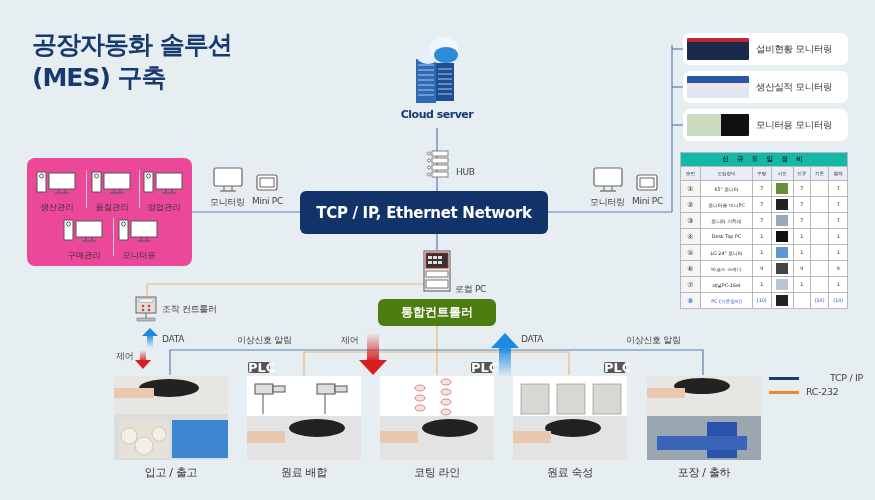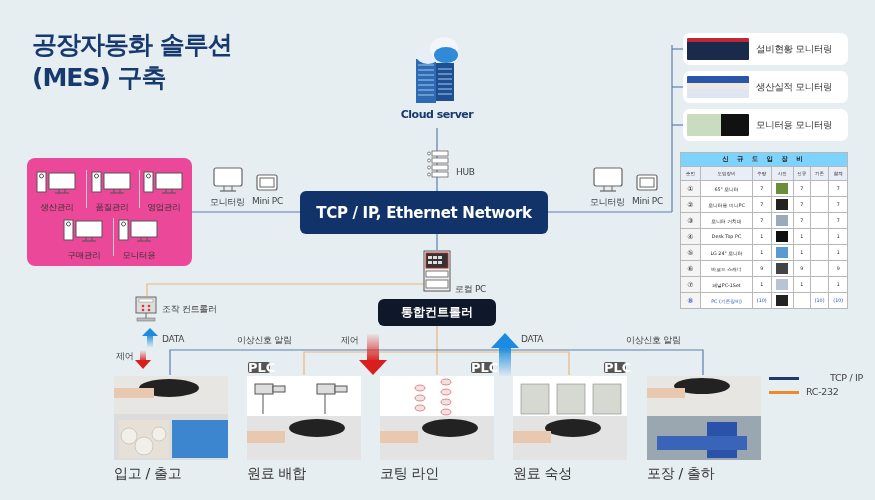--- a/index.html
+++ b/index.html
@@ -15,33 +15,33 @@
   .monitor-card { left: 683px; width: 165px; height: 32px; background: #fff; border-radius: 7px; display: flex; align-items: center; }
   .monitor-card .thumb { width: 62px; height: 22px; margin-left: 4px; border-radius: 1px; }
   .monitor-card .txt { margin-left: 7px; font-size: 9.5px; color: #333; letter-spacing: -0.3px; }
 
   .pc-box { left: 27px; top: 158px; width: 165px; height: 108px; background: #ec4899; border-radius: 8px; }
   .pc-item { position: absolute; width: 50px; text-align: center; }
   .pc-item .name { font-size: 8.5px; color: #333; margin-top: 2px; letter-spacing: -0.3px; }
   .pc-sep { position: absolute; width: 1px; background: #ccc; }
 
   .net-box { left: 300px; top: 191px; width: 248px; height: 43px; background: #12336a; border-radius: 6px; color: #fff; font-size: 15px; font-weight: bold; display: flex; align-items: center; justify-content: center; letter-spacing: -0.3px; }
-  .ctrl-box { left: 378px; top: 299px; width: 118px; height: 27px; background: #0f172a; border-radius: 6px; color: #fff; font-size: 12px; font-weight: bold; display: flex; align-items: center; justify-content: center; }
+  .ctrl-box { left: 378px; top: 299px; width: 118px; height: 27px; background: #4d7c0f; border-radius: 6px; color: #fff; font-size: 12px; font-weight: bold; display: flex; align-items: center; justify-content: center; }
 
   table.equip { position: absolute; left: 680px; top: 152px; width: 168px; border-collapse: collapse; background: #fff; font-size: 4.8px; color: #222; }
   table.equip td, table.equip th { border: 0.6px solid #b8b8b8; text-align: center; height: 16px; padding: 0; }
-  table.equip th.cap { background: #7dd3fc; height: 14px; font-size: 6.5px; letter-spacing: 3px; }
+  table.equip th.cap { background: #14b8a6; height: 14px; font-size: 6.5px; letter-spacing: 3px; }
   table.equip th.h { background: #e9eef6; height: 14px; font-weight: normal; font-size: 4.5px; }
   table.equip td.no { background: #f4f4f4; font-size: 7px; }
   table.equip tr.blue td { color: #1b4fc4; }
   .photo { display: inline-block; width: 12px; height: 11px; vertical-align: middle; }
 
   .plc { width: 22px; height: 11px; background: #555; color: #fff; font-size: 13px; font-weight: bold; border-radius: 2px; text-align: center; line-height: 11px; }
   .stage { width: 114px; height: 84px; background: #eee; overflow: hidden; }
-  .stage-name { width: 114px; font-size: 14px; color: #333; letter-spacing: -0.3px; }
+  .stage-name { width: 114px; text-align: center; font-size: 11px; color: #333; letter-spacing: -0.3px; }
   .legend-line { width: 30px; height: 3px; }
 </style>
 </head>
 <body>
 
 <svg class="lines" width="875" height="500">
 
   <line x1="437" y1="128" x2="437" y2="191" stroke="#5d7fb1" stroke-width="1.2"></line>
 
   <line x1="437" y1="234" x2="437" y2="250" stroke="#5d7fb1" stroke-width="1.2"></line>

